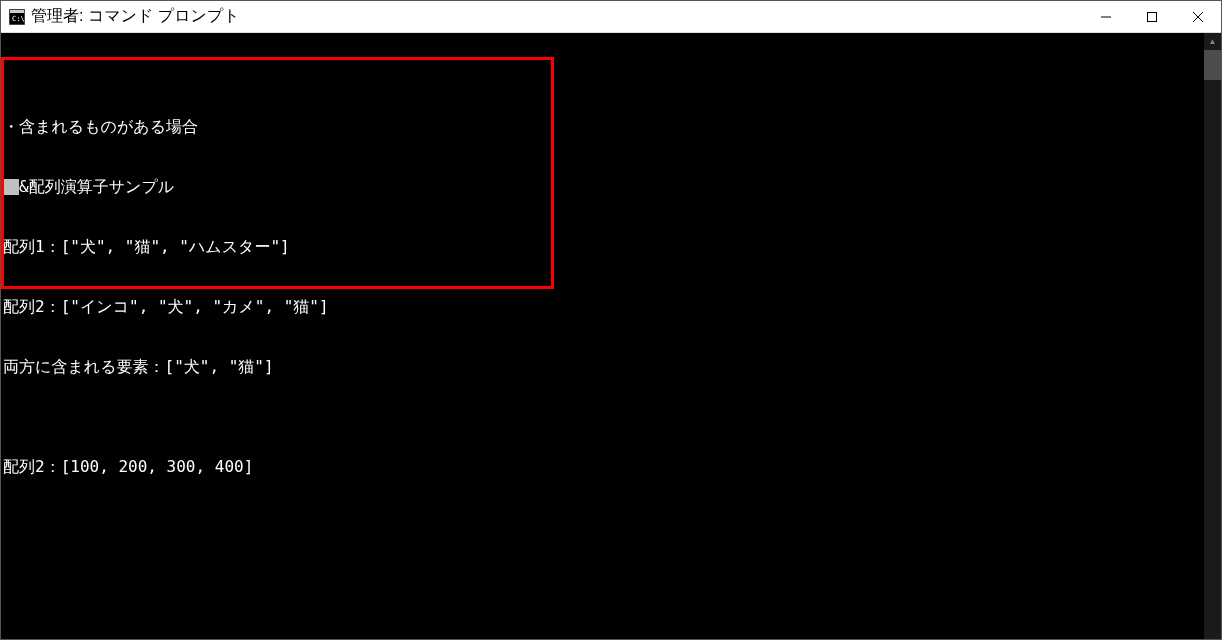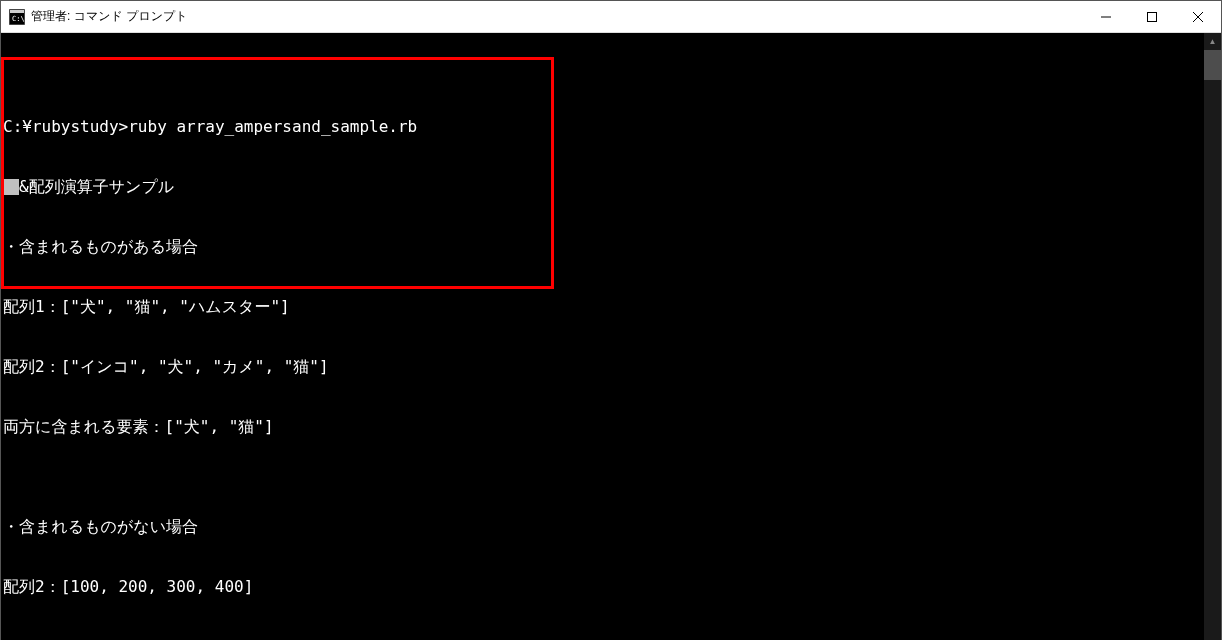--- a/index.html
+++ b/index.html
@@ -38,21 +38,21 @@
       margin-right: 6px;
       display: flex;
       align-items: center;
       justify-content: center;
     }
     .titlebar-icon svg {
       width: 16px;
       height: 16px;
     }
     .titlebar-title {
-      font-size: 12px;
+      font-size: 16px;
       color: #000;
       flex: 1;
     }
     .window-controls {
       display: flex;
       height: 100%;
     }
     .window-control {
       width: 46px;
       height: 100%;
@@ -155,28 +155,26 @@
         <svg width="10" height="10" viewBox="0 0 10 10">
             <line x1="0" y1="0" x2="10" y2="10" stroke="#000" stroke-width="1"></line>
             <line x1="10" y1="0" x2="0" y2="10" stroke="#000" stroke-width="1"></line>
           </svg>
       </div>
     </div>
   </div>
   <div class="terminal-area">
     <div class="terminal-content">
       <div class="highlight-box"></div>
-      <div class="terminal-line"><span>C:¥rubystudy&gt;</span><span>ruby array_ampersand_sample.rb</span></div>
+      <div class="terminal-line">・含まれるものがある場合</div>
       <div class="terminal-line"><span class="block-char"></span><span>&amp;配列演算子サンプル</span></div>
-      <div class="terminal-line">・含まれるものがある場合</div>
       <div class="terminal-line">配列1：["犬", "猫", "ハムスター"]</div>
       <div class="terminal-line">配列2：["インコ", "犬", "カメ", "猫"]</div>
       <div class="terminal-line">両方に含まれる要素：["犬", "猫"]</div>
       <div class="terminal-line"></div>
-      <div class="terminal-line">・含まれるものがない場合</div>
       <div class="terminal-line">配列2：[100, 200, 300, 400]</div>
       
       
       
     </div>
     <div class="scrollbar">
       <div class="scrollbar-arrow up">▲</div>
       <div class="scrollbar-thumb"></div>
 
     </div>

